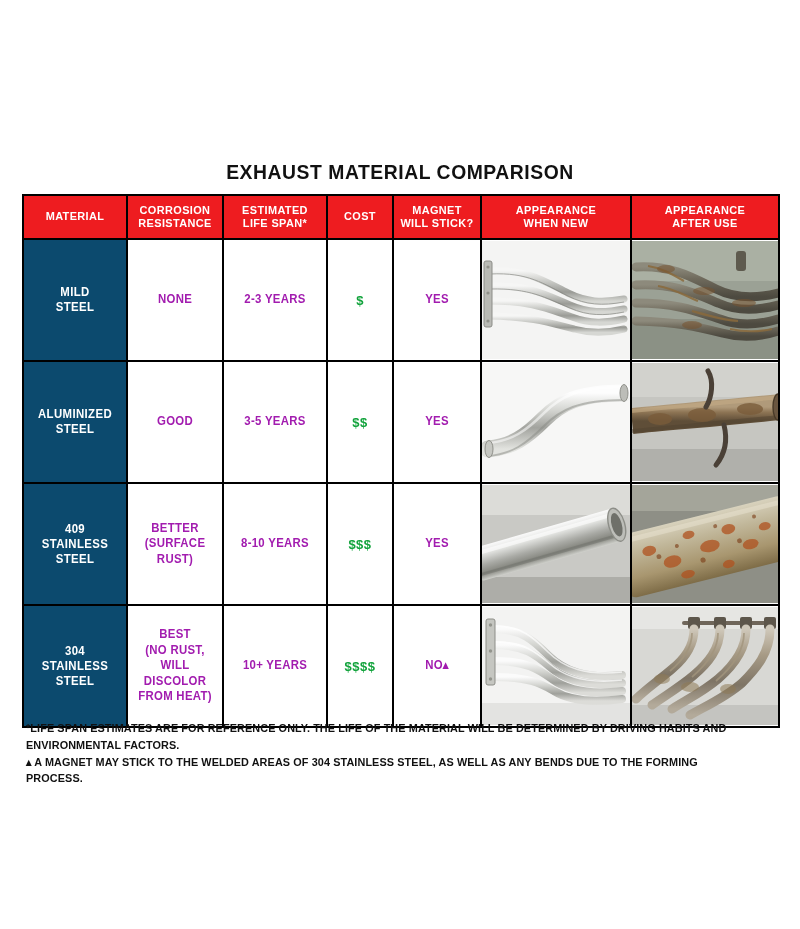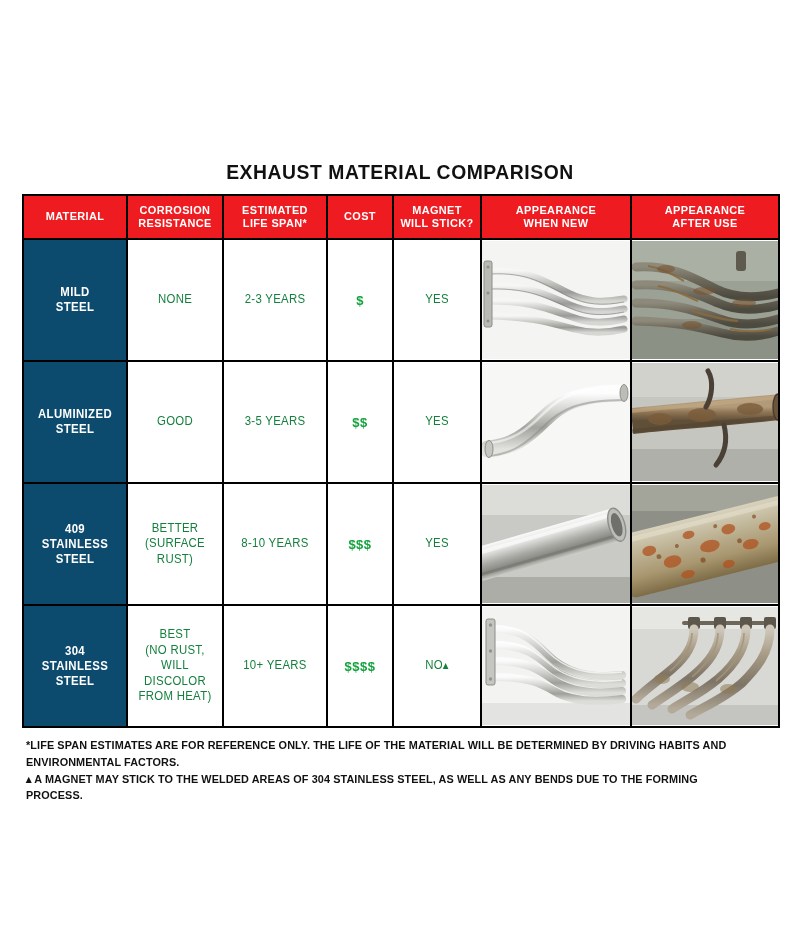--- a/index.html
+++ b/index.html
@@ -67,26 +67,26 @@
     color: #ffffff;
     font-weight: bold;
     font-size: 12px;
     line-height: 1.25;
     letter-spacing: 0.4px;
     text-transform: uppercase;
     font-family: "Liberation Sans Narrow", "Liberation Sans", sans-serif;
   }
   td.material span { display: block; transform: scaleX(0.95); }
   td.txt {
-    font-weight: normal;
+    font-weight: bold;
     font-size: 12px;
     line-height: 1.3;
     letter-spacing: 0.3px;
     text-transform: uppercase;
-    color: #15803d;
+    color: #a21caf;
     font-family: "Liberation Sans Narrow", "Liberation Sans", sans-serif;
   }
   td.txt span { display: block; transform: scaleX(0.95); }
   td.cost {
     font-weight: bold;
     font-size: 13px;
     color: #12a33c;
     letter-spacing: 0.5px;
     font-family: "Liberation Sans Narrow", "Liberation Sans", sans-serif;
   }
@@ -111,21 +111,21 @@
   .bg-lightgray { background: linear-gradient(180deg,#f2f2f0 0%, #e7e7e5 55%, #dadad7 100%); }
   .bg-white     { background: linear-gradient(180deg,#fbfbfb 0%, #efefee 100%); }
   .bg-rusty     { background: linear-gradient(160deg,#b6bdb1 0%, #9aa091 40%, #7d8274 100%); }
   .bg-rustbrown { background: linear-gradient(150deg,#cfc6a8 0%, #b49a6d 35%, #9d7d4c 70%, #7d6138 100%); }
   .bg-darkshop  { background: linear-gradient(170deg,#d9d9d6 0%, #b9b9b4 60%, #9c9c97 100%); }
   .bg-graywall  { background: linear-gradient(180deg,#cfcfcb 0%, #b3b3ae 100%); }
 
   .notes {
     position: absolute;
     left: 26px;
-    top: 737px;
+    top: 720px;
     width: 752px;
     font-family: "Liberation Sans Narrow", "Liberation Sans", sans-serif;
   }
   .notes div {
     font-weight: bold;
     font-size: 11.2px;
     letter-spacing: 0.1px;
     text-transform: uppercase;
     color: #111;
     line-height: 1.5;

